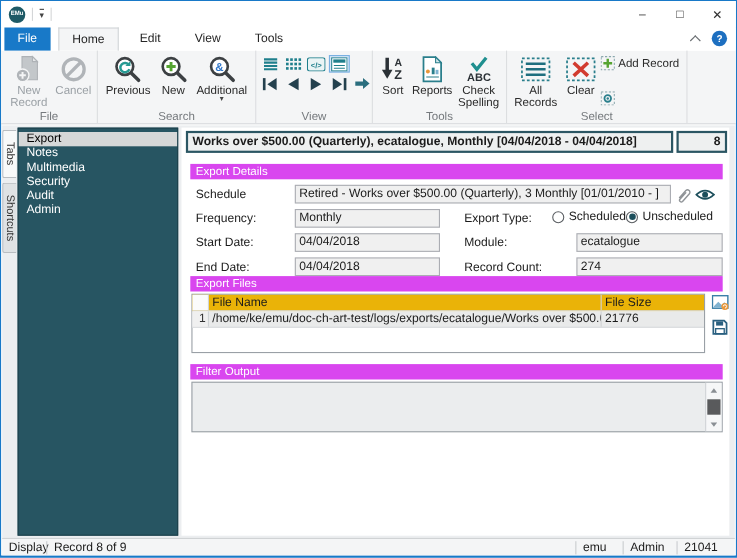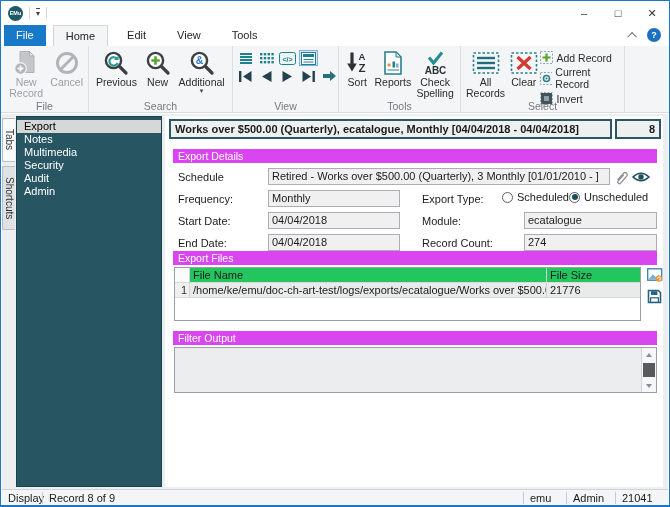--- a/index.html
+++ b/index.html
@@ -28,21 +28,21 @@
   .ribbon { height:67px; background:#f4f5f6; border-bottom:1px solid #d8dadc; display:flex; }
   .rgroup { position:relative; border-right:1px solid #dcdee0; padding:2px 3px 13px; display:flex; align-items:flex-start; }
   .rgroup-label { position:absolute; bottom:0; left:0; width:100%; text-align:center; font-size:10.5px; color:#75797d; }
   .rbtn { display:flex; flex-direction:column; align-items:center; text-align:center; font-size:10.5px; line-height:11px; color:#2b2b2b; padding:1px 2px; }
   .rbtn .ric { height:28px; display:flex; align-items:center; justify-content:center; }
   .rbtn.disabled { color:#9ba1a6; }
   .smallgrid { display:flex; flex-direction:column; gap:2px; padding-top:2px; }
   .srow { display:flex; gap:2px; align-items:center; }
   .sbtn { width:19px; height:16px; display:flex; align-items:center; justify-content:center; border:1px solid transparent; }
   .sbtn.selected { background:#d5e6f8; border:1px solid #7ab0e2; }
-  .stackcol { display:flex; flex-direction:column; gap:2px; padding-top:3px; }
+  .stackcol { display:flex; flex-direction:column; gap:19px; padding-top:3px; }
   .stackitem { display:flex; align-items:center; gap:3px; font-size:10.5px; color:#2b2b2b; }
   .caret-sm { font-size:7px; color:#444; line-height:6px; }
 
   
   .main { position:absolute; top:113px; left:1px; right:1px; height:376px; background:#eceef0; }
   .tabstrip { position:absolute; left:0; top:0; width:14px; height:100%; }
   .vtab { position:absolute; left:0; width:13px; border:1px solid #b9bdc1; border-right:none; border-radius:2px 0 0 2px; writing-mode:vertical-rl; font-size:10px; color:#333; display:flex; align-items:center; justify-content:center; }
   .vtab.selected { background:#f8f9f9; }
   .vtab.idle { background:#dfe2e4; }
   .sidebar { position:absolute; left:14px; top:2px; width:146px; height:371px; background:#275562; border:1px solid #1d414c; padding-top:3px; }
@@ -53,21 +53,21 @@
   .recbox { position:absolute; top:3px; height:20px; background:#eef0f0; border:2px solid #2b5663; font-weight:bold; line-height:16px; padding:0 4px; white-space:nowrap; overflow:hidden; }
   .sechdr { position:absolute; left:8px; width:484px; height:14px; background:#d946ef; color:#fff; font-size:10.5px; line-height:14px; padding-left:5px; }
   .flabel { position:absolute; color:#1b1b1b; }
   .fbox { position:absolute; height:17px; background:#f0f0f0; border:1px solid #abadb3; line-height:15px; padding:0 3px; white-space:nowrap; overflow:hidden; }
   .radio { position:absolute; display:flex; align-items:center; gap:4px; }
   .rdot { width:11px; height:11px; border-radius:50%; border:1px solid #5a5e62; background:#fff; position:relative; }
   .rdot.on::after { content:""; position:absolute; left:1.5px; top:1.5px; width:6px; height:6px; border-radius:50%; background:#1c4f5c; }
 
   .ftable { position:absolute; left:9px; top:151px; width:467px; height:54px; border:1px solid #9aa0a6; background:#fff; }
   .trow { display:flex; height:15px; line-height:14px; }
-  .trow.hdr { background:#22c55e; border-bottom:1px solid #d8dadc; }
+  .trow.hdr { background:#eab308; border-bottom:1px solid #d8dadc; }
   .trow.data { background:#e9eaea; border-bottom:1px solid #d8dadc; }
   .tc-num { width:15px; border-right:1px solid #d0d3d5; text-align:right; padding-right:2px; background:#f0f0f0; color:#333; }
   .trow.hdr .tc-num { background:#fbfbfb; }
   .tc-name { width:357px; border-right:1px solid #d0d3d5; padding-left:3px; white-space:nowrap; overflow:hidden; }
   .tc-size { flex:1; padding-left:3px; }
   .sideicons { position:absolute; left:481px; width:17px; display:flex; flex-direction:column; gap:5px; align-items:center; }
 
   .filterarea { position:absolute; left:9px; top:231px; width:483px; height:46px; background:#ebedee; border:1px solid #9aa0a6; }
   .fscroll { position:absolute; right:0; top:0; width:15px; height:100%; background:#f6f7f8; border-left:1px solid #d0d3d5; }
   .fs-up, .fs-dn { position:absolute; left:0; width:14px; height:13px; display:flex; align-items:center; justify-content:center; }
@@ -323,21 +323,20 @@
               <path d="M6.5 2.5 v8 M2.5 6.5 h8" stroke="#56a432" stroke-width="2.2"></path>
             </svg>
           <span>Add Record</span>
         </div>
         <div class="stackitem">
           <svg width="13" height="13">
               <rect x="0.5" y="0.5" width="12" height="12" fill="none" stroke="#8aa7ad" stroke-dasharray="2 1.5"></rect>
               <circle cx="6.5" cy="6.5" r="3" fill="none" stroke="#2a7f8c" stroke-width="1.6"></circle>
               <circle cx="6.5" cy="6.5" r="1.1" fill="#2a7f8c"></circle>
             </svg>
-          <span>Current Record</span>
         </div>
         <div class="stackitem">
           <svg width="13" height="13">
               <rect x="1" y="1" width="11" height="11" fill="#46525b"></rect>
               <rect x="0.5" y="0.5" width="12" height="12" fill="none" stroke="#9fb2ba" stroke-dasharray="2 1.5"></rect>
               <rect x="4" y="4" width="5" height="5" fill="#8ea0ab"></rect>
             </svg>
           <span>Invert</span>
         </div>
       </div>

